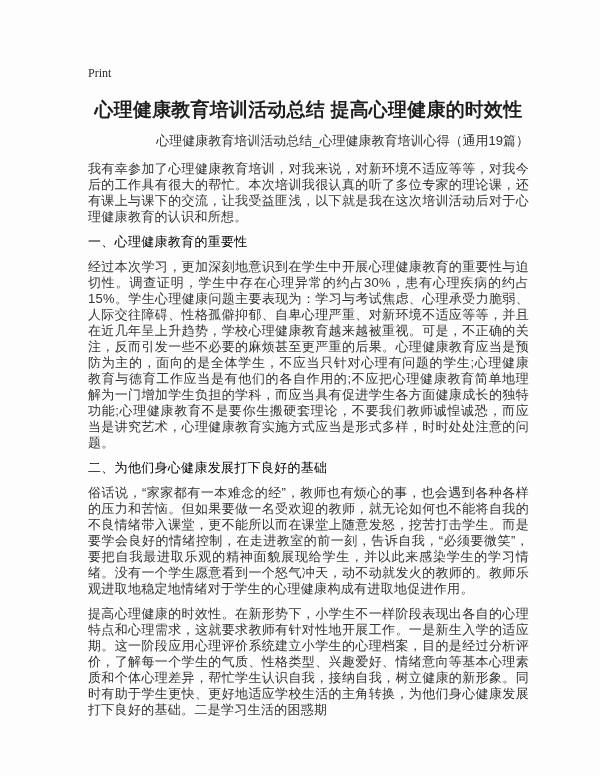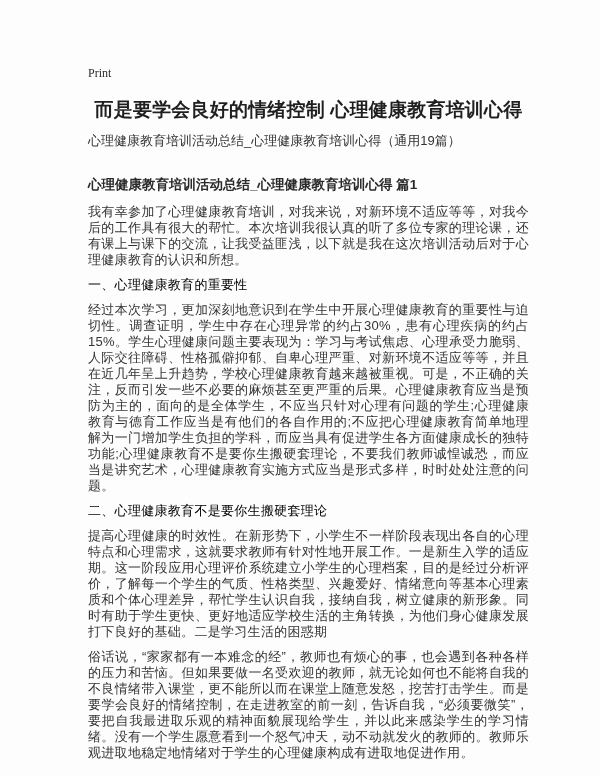--- a/index.html
+++ b/index.html
@@ -40,21 +40,22 @@
     text-align: center;
     margin: 0 0 11px 0;
     letter-spacing: 0.2px;
     white-space: nowrap;
   }
   .subtitle {
     font-size: 13px;
     line-height: 16px;
     font-weight: normal;
     color: #333333;
-    margin: 0 0 27px 0;
+    margin: 0 0 12px 0;
+    text-align: right;
   }
   .article-heading {
     font-size: 13.5px;
     line-height: 17px;
     font-weight: bold;
     color: #2a2a2a;
     margin: 0 0 11px 0;
   }
   .para {
     font-size: 13px;
@@ -74,33 +75,32 @@
     margin: 0 0 9px 0;
   }
 </style>
 </head>
 <body>
 
 <div class="page">
 
   <a class="print-link">Print</a>
 
-  <h1 class="page-title">而是要学会良好的情绪控制 心理健康教育培训心得</h1>
+  <h1 class="page-title">心理健康教育培训活动总结 提高心理健康的时效性</h1>
 
   <p class="subtitle">心理健康教育培训活动总结_心理健康教育培训心得（通用19篇）</p>
 
-  <h2 class="article-heading">心理健康教育培训活动总结_心理健康教育培训心得 篇1</h2>
 
   <div>
     <p class="para">我有幸参加了心理健康教育培训，对我来说，对新环境不适应等等，对我今后的工作具有很大的帮忙。本次培训我很认真的听了多位专家的理论课，还有课上与课下的交流，让我受益匪浅，以下就是我在这次培训活动后对于心理健康教育的认识和所想。</p>
 
     <h3 class="section-heading">一、心理健康教育的重要性</h3>
 
     <p class="para">经过本次学习，更加深刻地意识到在学生中开展心理健康教育的重要性与迫切性。调查证明，学生中存在心理异常的约占30%，患有心理疾病的约占15%。学生心理健康问题主要表现为：学习与考试焦虑、心理承受力脆弱、人际交往障碍、性格孤僻抑郁、自卑心理严重、对新环境不适应等等，并且在近几年呈上升趋势，学校心理健康教育越来越被重视。可是，不正确的关注，反而引发一些不必要的麻烦甚至更严重的后果。心理健康教育应当是预防为主的，面向的是全体学生，不应当只针对心理有问题的学生;心理健康教育与德育工作应当是有他们的各自作用的;不应把心理健康教育简单地理解为一门增加学生负担的学科，而应当具有促进学生各方面健康成长的独特功能;心理健康教育不是要你生搬硬套理论，不要我们教师诚惶诚恐，而应当是讲究艺术，心理健康教育实施方式应当是形式多样，时时处处注意的问题。</p>
 
-    <h3 class="section-heading">二、心理健康教育不是要你生搬硬套理论</h3>
+    <h3 class="section-heading">二、为他们身心健康发展打下良好的基础</h3>
+
+    <p class="para">俗话说，“家家都有一本难念的经”，教师也有烦心的事，也会遇到各种各样的压力和苦恼。但如果要做一名受欢迎的教师，就无论如何也不能将自我的不良情绪带入课堂，更不能所以而在课堂上随意发怒，挖苦打击学生。而是要学会良好的情绪控制，在走进教室的前一刻，告诉自我，“必须要微笑”，要把自我最进取乐观的精神面貌展现给学生，并以此来感染学生的学习情绪。没有一个学生愿意看到一个怒气冲天，动不动就发火的教师的。教师乐观进取地稳定地情绪对于学生的心理健康构成有进取地促进作用。</p>
 
     <p class="para">提高心理健康的时效性。在新形势下，小学生不一样阶段表现出各自的心理特点和心理需求，这就要求教师有针对性地开展工作。一是新生入学的适应期。这一阶段应用心理评价系统建立小学生的心理档案，目的是经过分析评价，了解每一个学生的气质、性格类型、兴趣爱好、情绪意向等基本心理素质和个体心理差异，帮忙学生认识自我，接纳自我，树立健康的新形象。同时有助于学生更快、更好地适应学校生活的主角转换，为他们身心健康发展打下良好的基础。二是学习生活的困惑期</p>
-
-    <p class="para">俗话说，“家家都有一本难念的经”，教师也有烦心的事，也会遇到各种各样的压力和苦恼。但如果要做一名受欢迎的教师，就无论如何也不能将自我的不良情绪带入课堂，更不能所以而在课堂上随意发怒，挖苦打击学生。而是要学会良好的情绪控制，在走进教室的前一刻，告诉自我，“必须要微笑”，要把自我最进取乐观的精神面貌展现给学生，并以此来感染学生的学习情绪。没有一个学生愿意看到一个怒气冲天，动不动就发火的教师的。教师乐观进取地稳定地情绪对于学生的心理健康构成有进取地促进作用。</p>
   </div>
 
 </div>
 
 </body></html>

